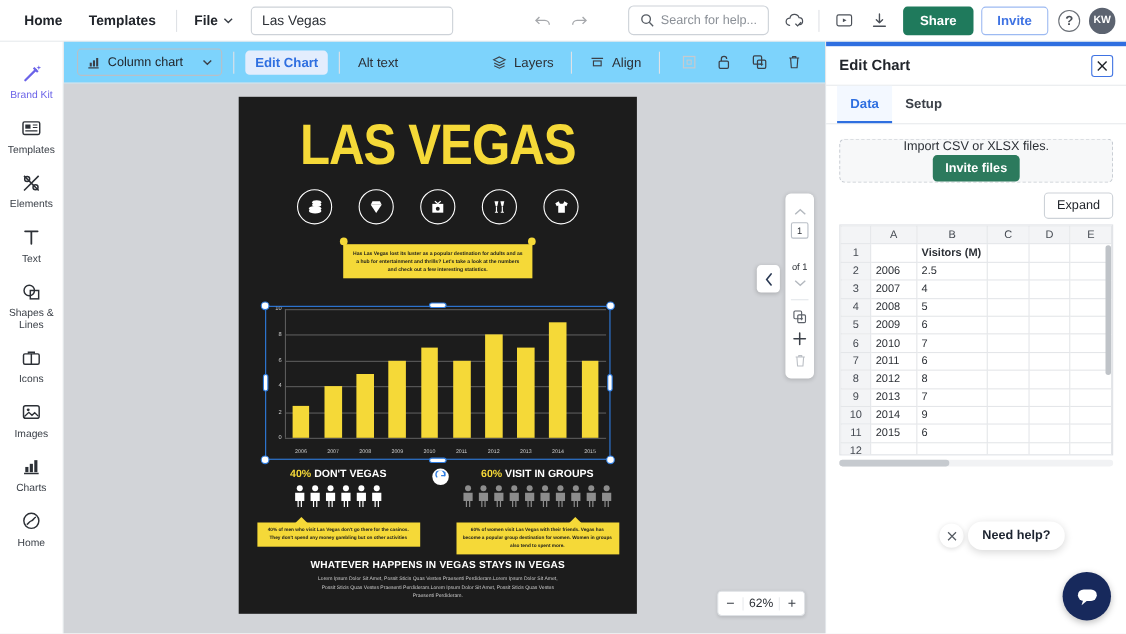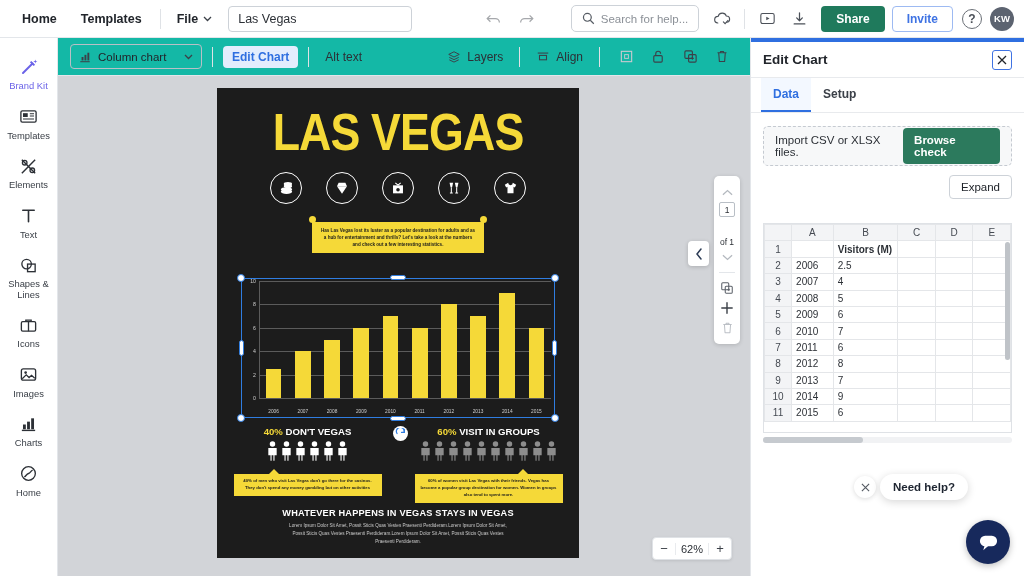--- a/index.html
+++ b/index.html
@@ -55,21 +55,21 @@
   }
   .avatar {
     width: 24px; height: 24px; border-radius: 50%; background: #5c6370;
     color: #fff; font-size: 9.5px; font-weight: 700; display: flex;
     align-items: center; justify-content: center; margin-left: 8px; cursor: pointer;
   }
 
   
   .toolbar2 {
     position: absolute; top: 38px; left: 58px; width: 692px; height: 38px;
-    background: #14b8a6; border-bottom: 1px solid #e3e6ea;
+    background: #7dd3fc; border-bottom: 1px solid #e3e6ea;
     display: flex; align-items: center; padding: 0 12px;
   }
   .chart-select {
     display: flex; align-items: center; gap: 7px; width: 132px; height: 25px;
     border: 1px solid #b9bfc6; border-radius: 4px; padding: 0 8px;
     font-size: 11.5px; color: #21252b; cursor: pointer;
   }
   .chart-select .cs-label { flex: 1; }
   .t2-div { width: 1px; height: 20px; background: #dfe2e6; margin: 0 10px; }
   .pill-active {
@@ -207,33 +207,33 @@
   .panel-close {
     width: 20px; height: 20px; border: 1.4px solid #3f73e3; border-radius: 3px;
     display: flex; align-items: center; justify-content: center; cursor: pointer; color: #21252b;
   }
   .panel-tabs { display: flex; border-bottom: 1px solid #e8eaed; padding-left: 10px; }
   .ptab { font-size: 12px; padding: 9px 12px; color: #3b4048; cursor: pointer; font-weight: 600; }
   .ptab.active { color: #2f6fe0; border-bottom: 2px solid #2f6fe0; background: #f3f8ff; }
   .import-box {
     margin: 13px 12px 0; border: 1px dashed #c5cad1; border-radius: 5px;
     background: #f7f8f9; height: 40px; display: flex; align-items: center;
-    justify-content: space-between; padding: 0 11px;
+    justify-content: space-between; padding: 0 11px; flex-direction: column;
   }
   .import-label { font-size: 11.5px; color: #2c3036; }
   .browse-btn {
     background: #2c7a5d; color: #fff; font-size: 11.5px; font-weight: 700;
     padding: 6px 11px; border-radius: 4px; cursor: pointer;
   }
   .numfmt {
     margin: 12px 12px 0; height: 32px; border: 1px solid #dfe2e6; border-radius: 5px;
     display: flex; align-items: center; justify-content: space-between;
     padding: 0 12px; font-size: 12px; font-weight: 700; color: #21252b; cursor: pointer;
   }
-  .expand-row { display: flex; justify-content: flex-end; padding: 9px 12px 24px; }
+  .expand-row { display: flex; justify-content: flex-end; padding: 9px 12px 5px; }
   .expand-btn {
     font-size: 11.5px; color: #21252b; border: 1px solid #cdd2d8; border-radius: 4px;
     padding: 5px 11px; cursor: pointer; background: #fff;
   }
   .sheet-wrap { margin: 0 12px; border: 1px solid #dfe2e6; position: relative; height: 210px; overflow: hidden; }
   table.sheet { border-collapse: collapse; width: 100%; table-layout: fixed; }
   table.sheet td, table.sheet th {
     border: 1px solid #e4e6e9; height: 16.4px; font-size: 10px; color: #2c3036;
     font-weight: 400; padding: 0 4px; overflow: hidden; white-space: nowrap;
   }
@@ -750,21 +750,21 @@
           </svg>
       </div>
     </div>
     <div class="panel-tabs">
       <div class="ptab active">Data</div>
       <div class="ptab">Setup</div>
     </div>
 
     <div class="import-box">
       <div class="import-label">Import CSV or XLSX files.</div>
-      <div class="browse-btn">Browse check</div>
+      <div class="browse-btn">Invite files</div>
     </div>
 
 
     <div class="expand-row">
       <div class="expand-btn">Expand</div>
     </div>
 
     <div class="sheet-wrap">
       <table class="sheet">
         <thead>
@@ -855,20 +855,28 @@
               <td class="col-a">2014</td>
               <td class="col-b">9</td>
               <td class="col-c"></td>
               <td class="col-d"></td>
               <td class="col-e"></td>
             </tr>
             <tr>
               <td class="col-idx rowhdr">11</td>
               <td class="col-a">2015</td>
               <td class="col-b">6</td>
+              <td class="col-c"></td>
+              <td class="col-d"></td>
+              <td class="col-e"></td>
+            </tr>
+            <tr>
+              <td class="col-idx rowhdr">12</td>
+              <td class="col-a"></td>
+              <td class="col-b"></td>
               <td class="col-c"></td>
               <td class="col-d"></td>
               <td class="col-e"></td>
             </tr>
           </tbody>
       </table>
       <div class="vscroll"></div>
     </div>
     <div class="hscroll-track">
       <div class="hscroll-thumb"></div>

